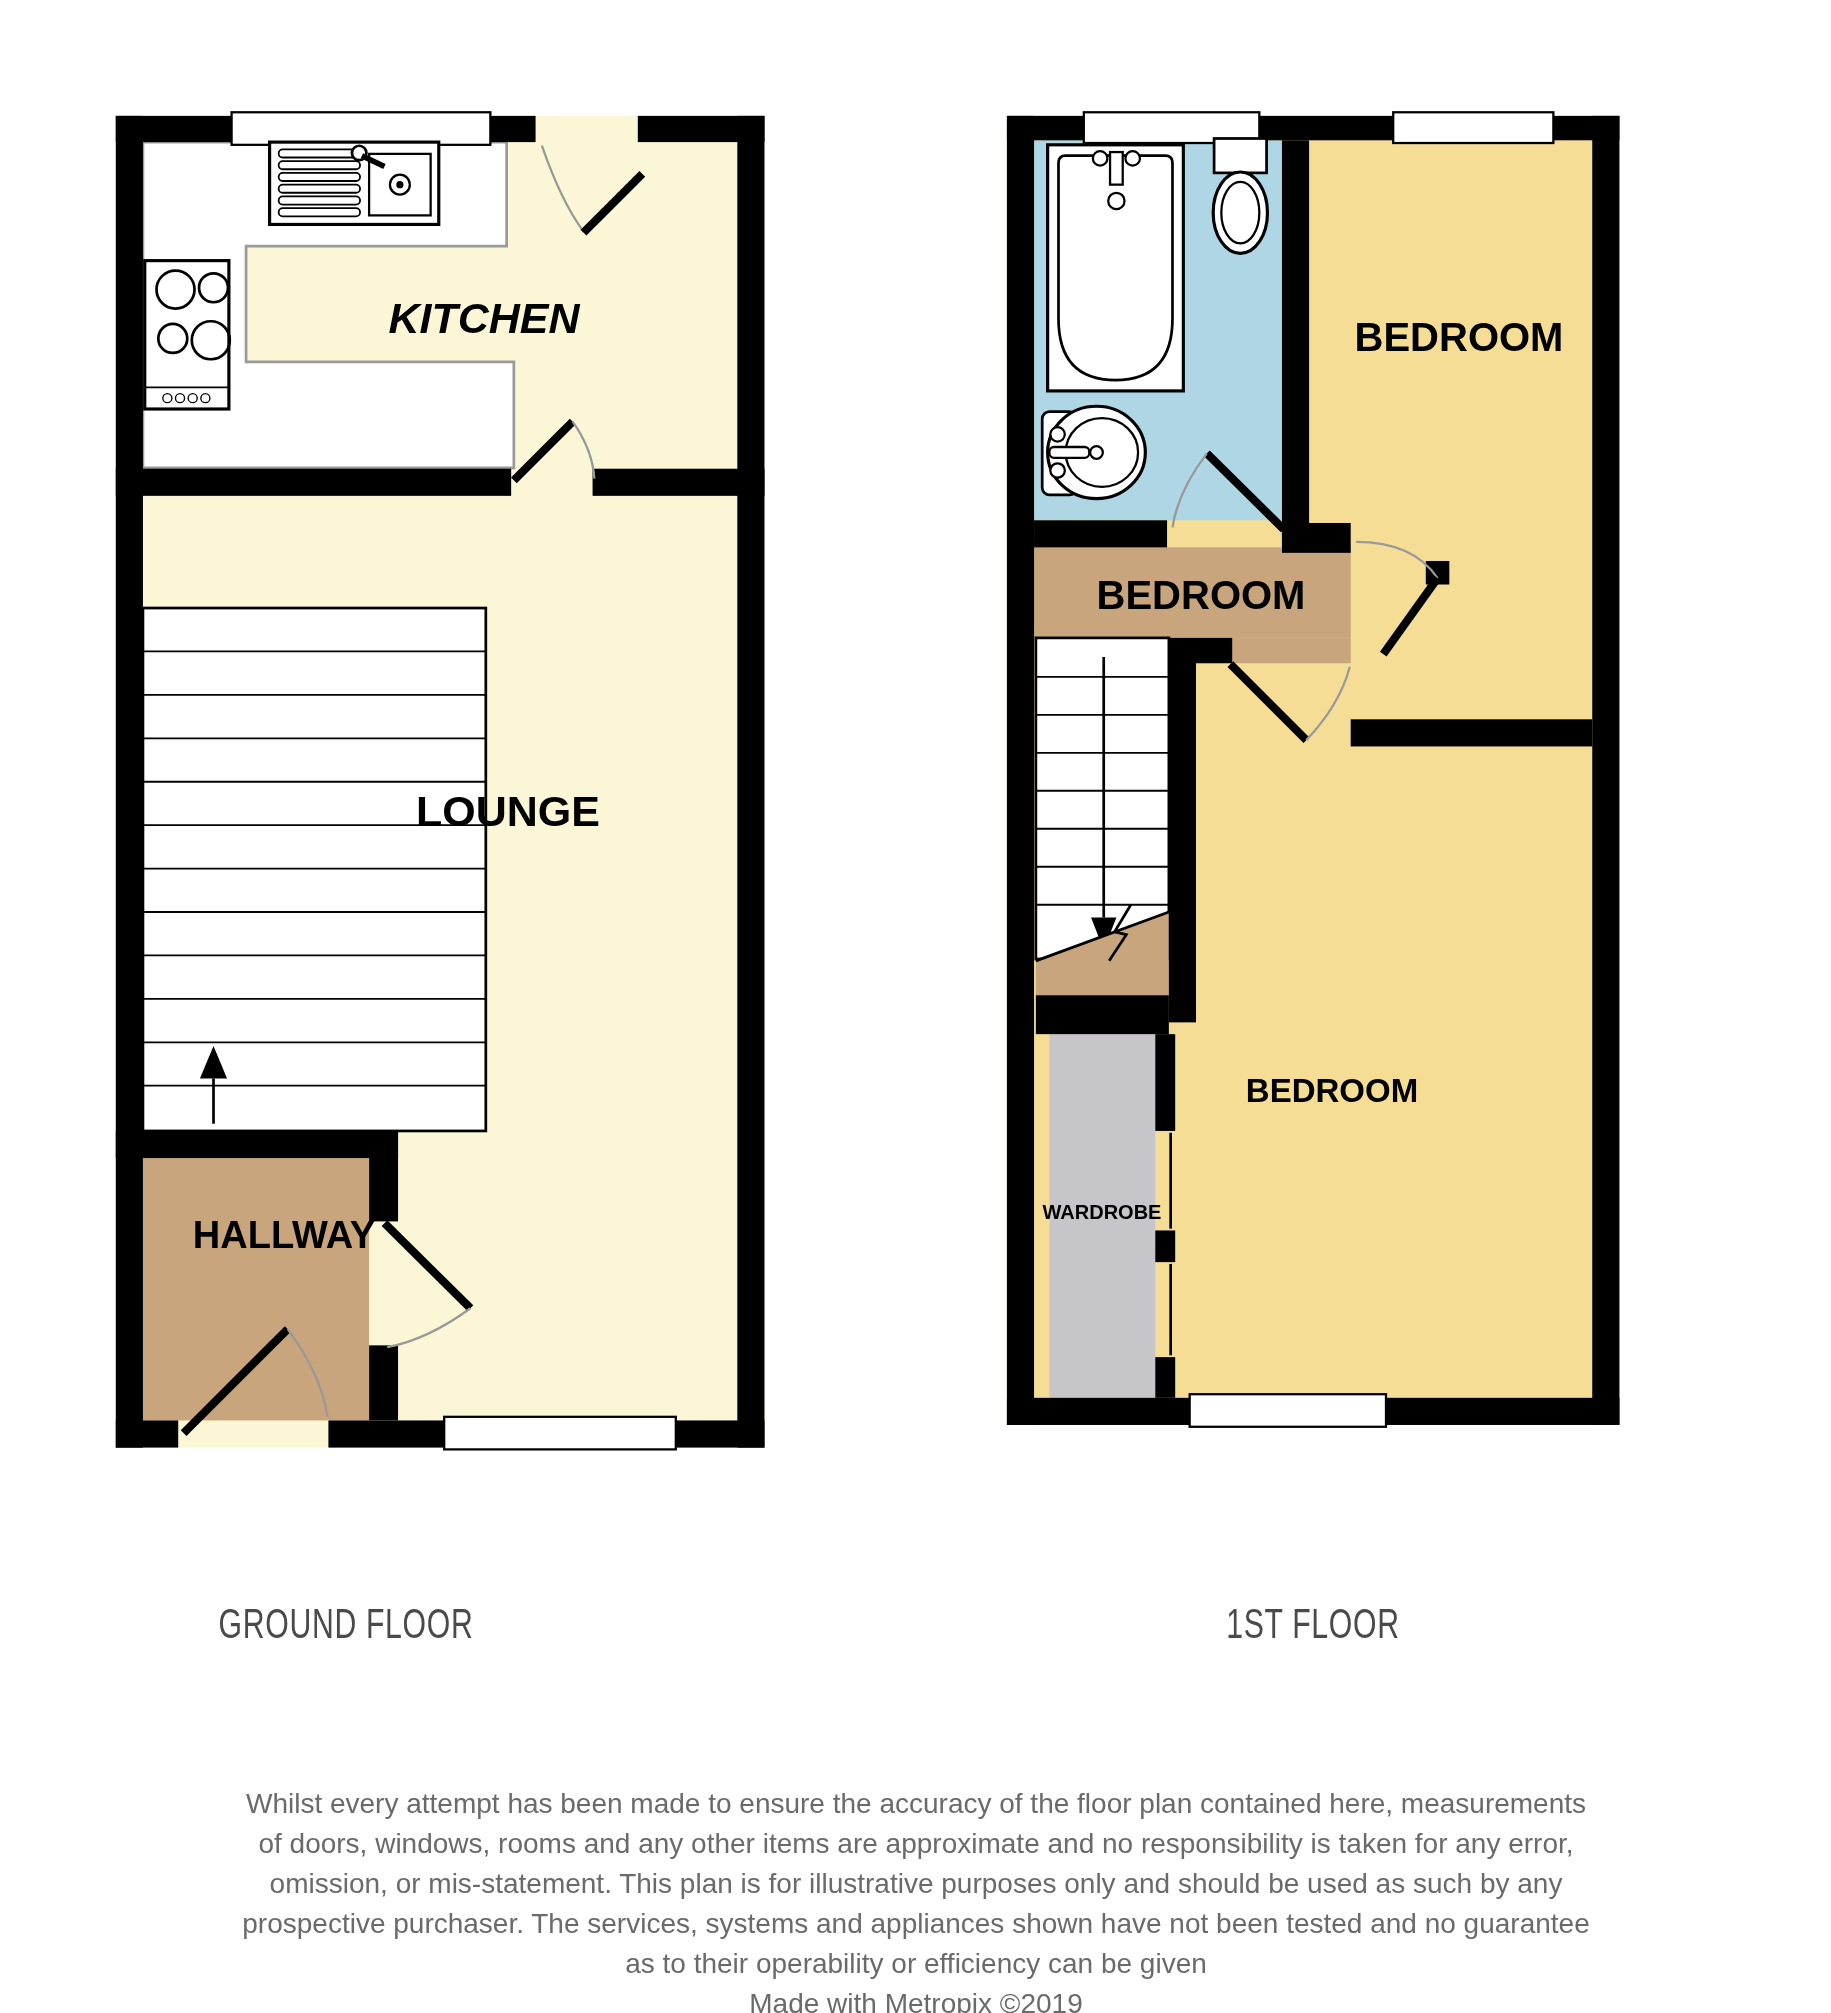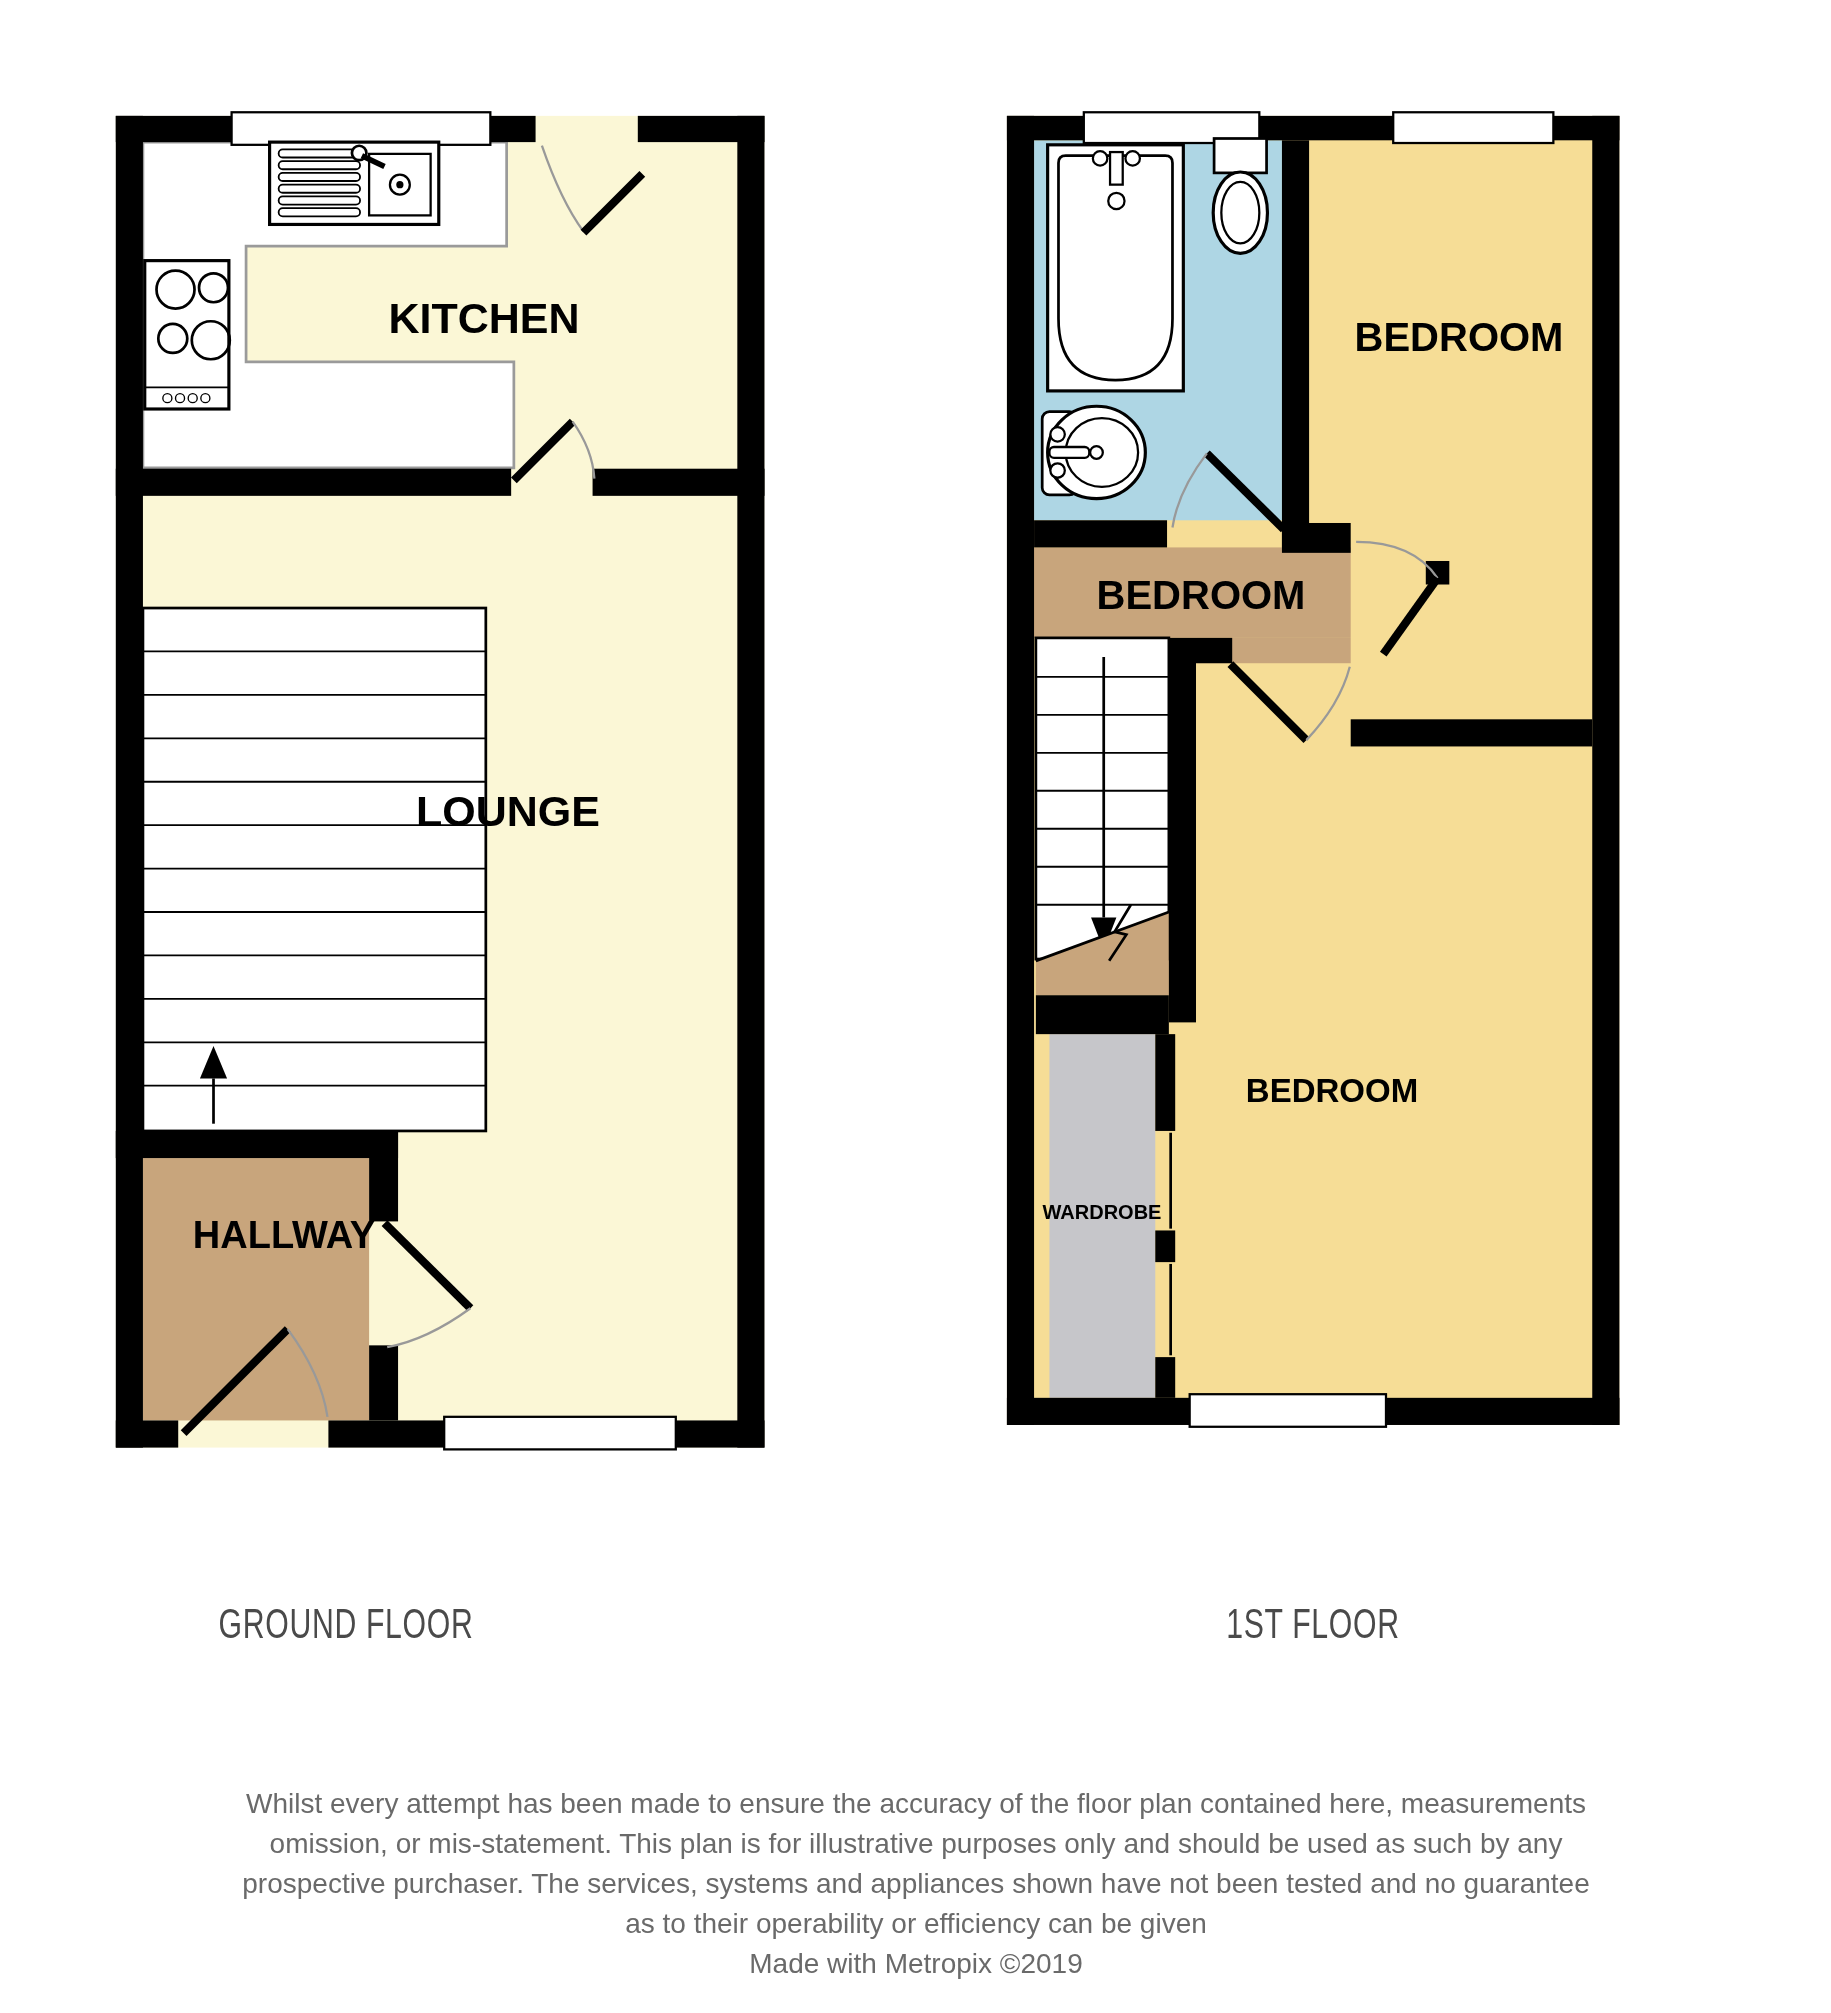--- a/index.html
+++ b/index.html
@@ -198,34 +198,35 @@
         <ellipse cx="1212" cy="500" rx="54" ry="51" fill="#fff" stroke="#000" stroke-width="3.5"></ellipse>
         <ellipse cx="1218" cy="500" rx="40" ry="38" fill="none" stroke="#000" stroke-width="2.5"></ellipse>
         <rect x="1160" y="494" width="44" height="12" rx="5" fill="#fff" stroke="#000" stroke-width="2.5"></rect>
         <circle cx="1169" cy="480" r="8" fill="#fff" stroke="#000" stroke-width="2.5"></circle>
         <circle cx="1169" cy="520" r="8" fill="#fff" stroke="#000" stroke-width="2.5"></circle>
         <circle cx="1212" cy="500" r="7" fill="#fff" stroke="#000" stroke-width="2.5"></circle>
       </g>
     </g>
   </svg>
 
-  <div class="room-label fs48" style="left:484px;top:318px;">KITCHEN</div>
+  <div class="room-label fs48" style="left:484px;top:318px;font-style:italic;">KITCHEN</div>
   <div class="room-label fs48" style="left:508px;top:811px;">LOUNGE</div>
   <div class="room-label fs42" style="left:284px;top:1235px;">HALLWAY</div>
 
   <div class="room-label fs44" style="left:1459px;top:337px;">BEDROOM</div>
   <div class="room-label fs44" style="left:1201px;top:595px;">BEDROOM</div>
   <div class="room-label fs36" style="left:1332px;top:1091px;">BEDROOM</div>
   <div class="room-label fs22" style="left:1102px;top:1212px;">WARDROBE</div>
 
   <div class="floor-title" style="left:346px;top:1624px;">GROUND FLOOR</div>
   <div class="floor-title" style="left:1313px;top:1624px;">1ST FLOOR</div>
 
   <div class="disclaimer">
     <p>Whilst every attempt has been made to ensure the accuracy of the floor plan contained here, measurements</p>
+    <p>of doors, windows, rooms and any other items are approximate and no responsibility is taken for any error,</p>
     <p>omission, or mis-statement. This plan is for illustrative purposes only and should be used as such by any</p>
     <p>prospective purchaser. The services, systems and appliances shown have not been tested and no guarantee</p>
     <p>as to their operability or efficiency can be given</p>
     <p>Made with Metropix ©2019</p>
   </div>
 
 </div>
 
 
 </body></html>

